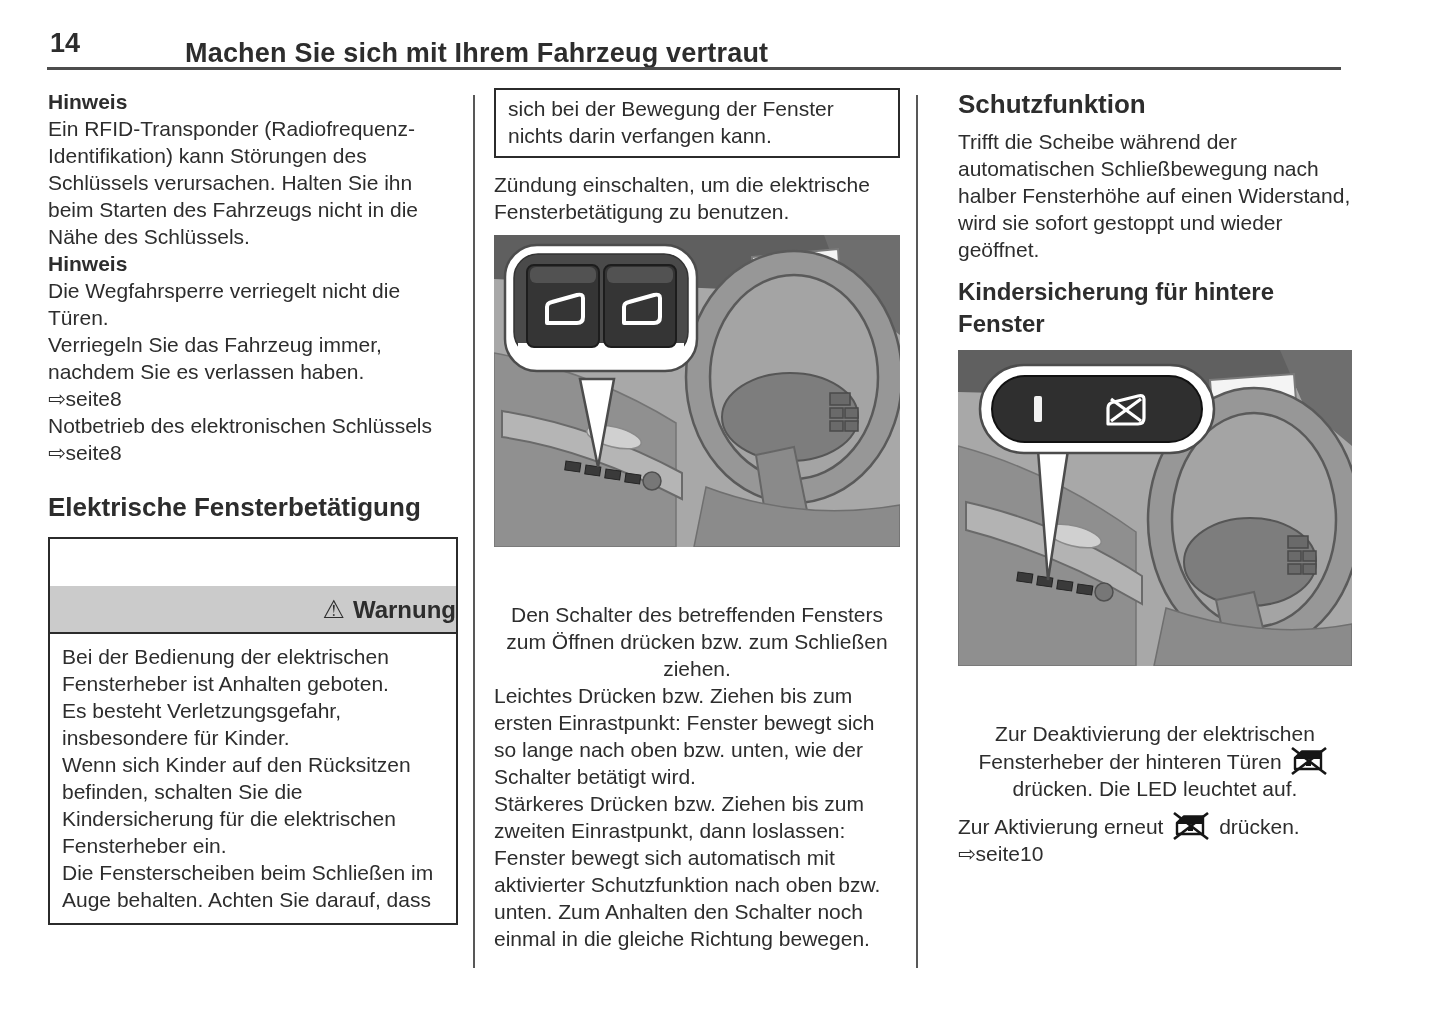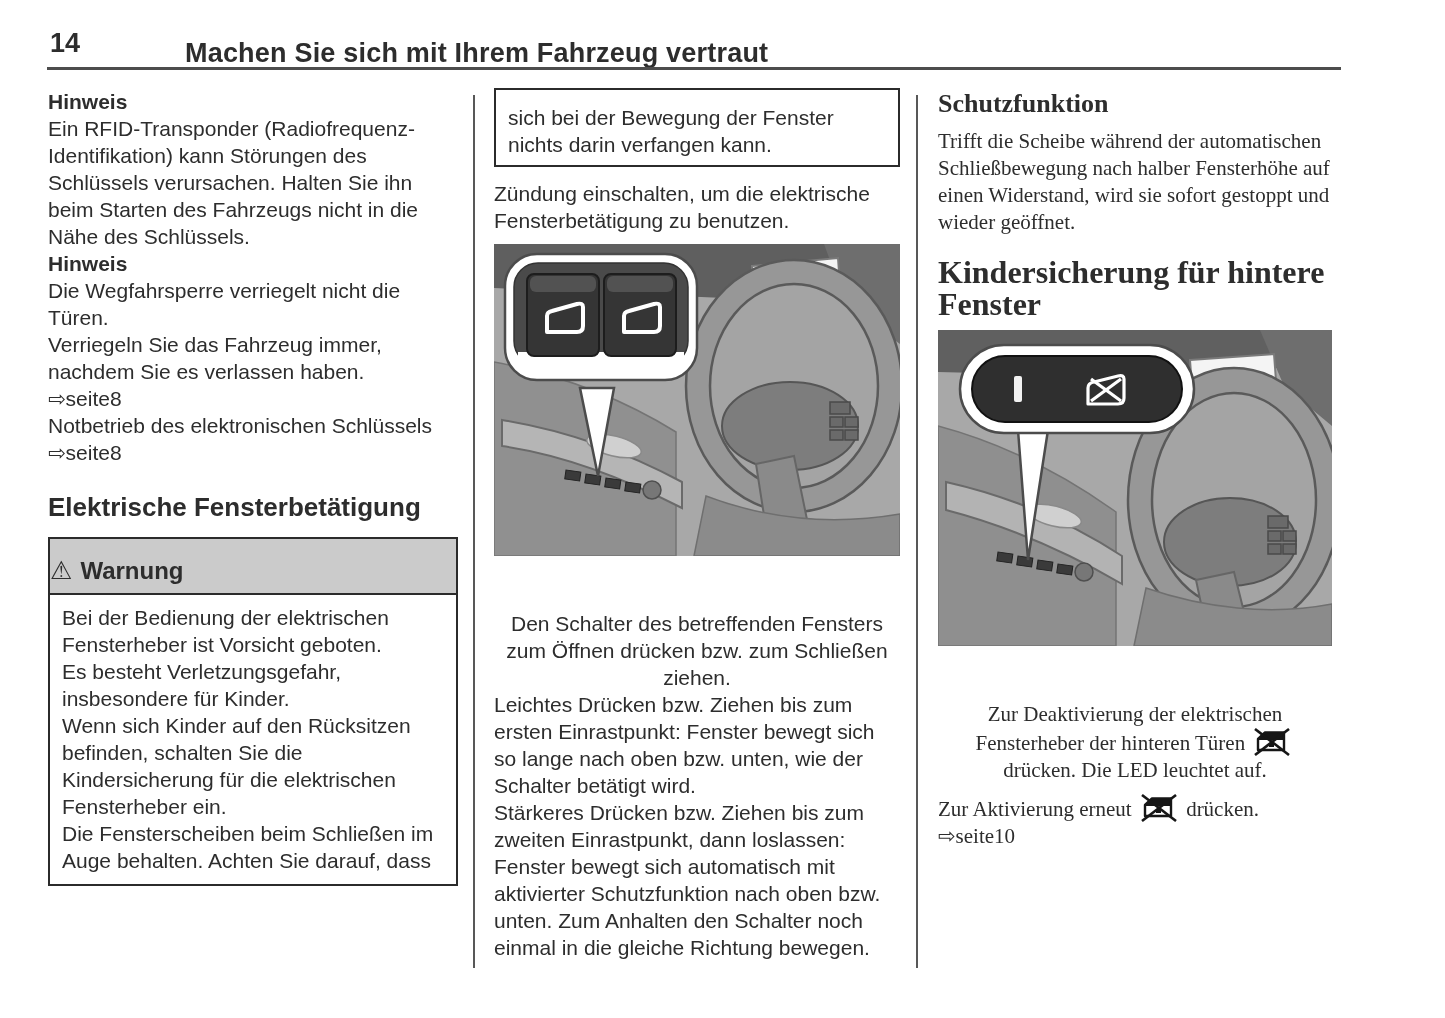--- a/index.html
+++ b/index.html
@@ -10,34 +10,34 @@
   }
   .pagenum{position:absolute;left:50px;top:28px;font-size:27px;font-weight:bold;}
   .header-title{position:absolute;left:185px;top:38px;font-size:27px;font-weight:bold;letter-spacing:.2px;}
   .header-rule{position:absolute;left:47px;top:67px;width:1294px;height:3px;background:#4d4d4d;}
   .vsep{position:absolute;top:95px;height:873px;width:2px;background:#585858;}
   .sep1{left:473px;}
   .sep2{left:916px;}
   .col{position:absolute;top:88px;font-size:21px;line-height:27px;}
   .col1{left:48px;width:410px;}
   .col2{left:494px;width:406px;}
-  .col3{left:938px;width:394px;font-family:Liberation Serif, serif;}
+  .col3{left:958px;width:394px;}
   .bold{font-weight:bold;}
   .section-title{font-size:34px;font-weight:bold;margin:27px 0 0;line-height:40px;}
   .subsection-title{font-size:26px;font-weight:bold;margin:25px 0 0;line-height:32px;}
   .h-right{font-size:26px;font-weight:bold;line-height:32px;margin:0 0 8px;}
-  .h-right2{font-size:32px;font-weight:bold;line-height:32px;margin:20px 0 10px;}
+  .h-right2{font-size:24px;font-weight:bold;line-height:32px;margin:13px 0 10px;}
   .warning-box{border:2px solid #2b2b2b;margin-top:14px;}
   .warning-head{
-    background:#cbcbcb;border-bottom:2px solid #2b2b2b;text-align:left;
-    font-size:24px;font-weight:bold;padding:18px 0 9px;
+    background:#cbcbcb;border-bottom:2px solid #2b2b2b;text-align:right;
+    font-size:24px;font-weight:bold;padding:10px 0 9px;margin-top:47px;
   }
   .warning-head .tri{font-weight:normal;font-size:25px;margin-right:8px;}
   .warning-body{padding:9px 12px 10px;}
-  .carryover{border:2px solid #2b2b2b;padding:14px 12px 7px;margin:0 0 13px;}
+  .carryover{border:2px solid #2b2b2b;padding:5px 12px 7px;margin:0 0 13px;}
   figure{margin:0;padding:0;}
   .fig1{margin:10px 0 0;}
   .fig2{margin:0;}
   .after-fig{margin-top:48px;text-align:center;}
   .ref{margin:0;}
   .inline-icon{vertical-align:-6px;margin:0 4px;}
   .mt10{margin-top:10px;}
 </style>
 </head>
 <body>
@@ -59,21 +59,21 @@
   <div>Notbetrieb des elektronischen Schlüssels</div>
   <div class="ref">⇨seite8</div>
 
   <div class="subsection-title">Elektrische Fensterbetätigung</div>
 
   <div class="warning-box">
     <div class="warning-head">
       <span class="tri">⚠</span><span>Warnung</span>
     </div>
     <div class="warning-body">
-      <div>Bei der Bedienung der elektrischen Fensterheber ist Vorsicht geboten.</div>
+      <div>Bei der Bedienung der elektrischen Fensterheber ist Anhalten geboten.</div>
       <div>Es besteht Verletzungsgefahr, insbesondere für Kinder.</div>
       <div>Wenn sich Kinder auf den Rücksitzen befinden, schalten Sie die Kindersicherung für die elektrischen Fensterheber ein.</div>
       <div>Die Fensterscheiben beim Schließen im Auge behalten. Achten Sie darauf, dass</div>
     </div>
   </div>
 </section>
 
 <section class="col col2">
   <div class="carryover">sich bei der Bewegung der Fenster nichts darin verfangen kann.</div>
   <div>Zündung einschalten, um die elektrische Fensterbetätigung zu benutzen.</div>

